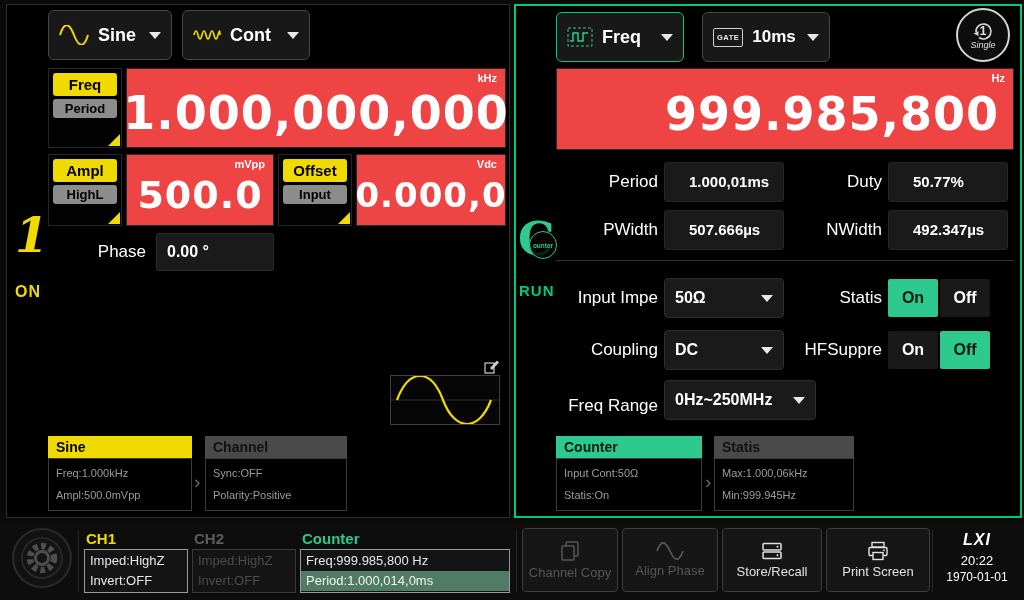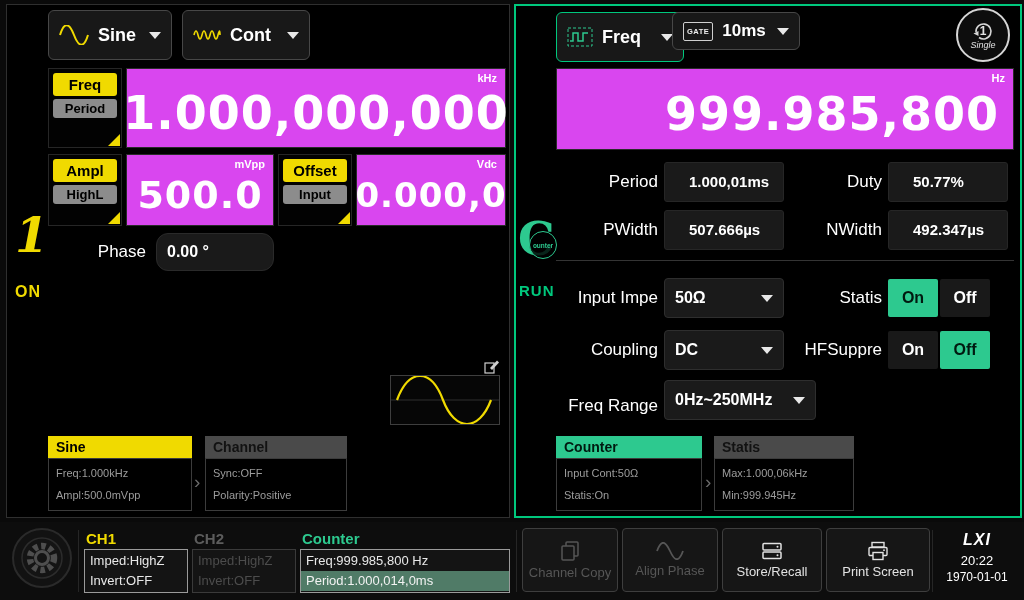--- a/index.html
+++ b/index.html
@@ -15,21 +15,21 @@
   body{background:#0a0a0a;font-family:"Liberation Sans",sans-serif;color:#fff;position:relative;overflow:hidden}
 
   
   #left-panel{position:absolute;left:6px;top:4px;width:504px;height:514px;background:#000;border:1px solid #2f2f2f}
   #right-panel{position:absolute;left:514px;top:4px;width:508px;height:514px;background:#000;border:2px solid var(--green-border)}
 
   
   .dd{position:absolute;display:flex;align-items:center;gap:9px;background:#181818;border:1px solid var(--bordergrey);border-radius:6px;padding:0 10px;cursor:pointer}
   .dd .dd-label{font-weight:bold;font-size:18px;white-space:nowrap}
   .caret{width:0;height:0;border-left:6px solid transparent;border-right:6px solid transparent;border-top:7px solid #e8e8e8;margin-left:auto}
-  .display{position:absolute;background:#d946ef;border:1px solid #2a2a2a}
+  .display{position:absolute;background:#ef4444;border:1px solid #2a2a2a}
   .display .unit{position:absolute;top:3px;right:8px;font-size:11px;color:#fff;font-weight:bold}
   .display .num{position:absolute;inset:0;display:flex;align-items:center;justify-content:center;font-family:"DejaVu Sans",sans-serif;font-weight:700;letter-spacing:1px;padding-top:10px;white-space:nowrap}
   .labelbox{position:absolute;background:#020202;border:1px solid #262626;padding:4px;display:flex;flex-direction:column;gap:3px}
   .chip{display:block;width:100%;text-align:center;font-weight:bold;border-radius:3px;color:#000}
   .chip.yellow{background:var(--yellow);font-size:15px;line-height:23px}
   .chip.grey{background:#8c8c8c;font-size:13px;line-height:19px}
   .corner-tri{position:absolute;right:1px;bottom:1px;width:0;height:0;border-left:12px solid transparent;border-bottom:12px solid var(--yellow)}
 
   .info-tab{position:absolute}
   .info-tab .t-title{height:22px;line-height:22px;padding:0 8px;font-size:14px;font-weight:bold;white-space:nowrap}
@@ -44,21 +44,21 @@
   .mrow-box{position:absolute;width:120px;height:40px;background:var(--box);border:1px solid #262626;border-radius:3px;font-weight:bold;font-size:15px;line-height:38px;padding-left:24px;white-space:nowrap}
   .set-dd{position:absolute;height:40px;background:var(--box);border:1px solid #2e2e2e;border-radius:4px;display:flex;align-items:center;padding:6px 10px;font-weight:bold;font-size:16px;cursor:pointer}
   .toggle{position:absolute;display:flex;gap:2px}
   .tbtn{width:50px;height:38px;display:flex;align-items:center;justify-content:center;font-weight:bold;font-size:16px;background:#191919;color:#fff;border-radius:2px;cursor:pointer}
   .tbtn.active{background:var(--green);color:#001a10}
 
   
   .side-ch-num{position:absolute;left:8px;top:202px;font-size:48px;font-weight:bold;font-style:italic;font-family:"DejaVu Serif",serif;color:var(--yellow);line-height:56px}
   .side-ch-state{position:absolute;left:8px;top:278px;font-size:16px;font-weight:bold;color:var(--yellow);letter-spacing:1px}
   #phase-label{position:absolute;left:41px;top:228px;width:98px;text-align:right;font-size:17px;line-height:38px}
-  #phase-box{position:absolute;left:149px;top:228px;width:118px;height:38px;background:var(--box);border:1px solid #2a2a2a;border-radius:12px;font-weight:bold;font-size:16px;line-height:36px;padding-left:10px}
+  #phase-box{position:absolute;left:149px;top:228px;width:118px;height:38px;background:var(--box);border:1px solid #2a2a2a;border-radius:2px;font-weight:bold;font-size:16px;line-height:36px;padding-left:10px}
   #wave-preview{position:absolute;left:383px;top:356px;width:110px;height:64px}
   #wave-preview .pv-box{position:absolute;left:0;right:0;bottom:0;height:50px;border:1px solid #3e3e3e;background:#060606}
   #wave-preview .pv-edit{position:absolute;top:-2px;right:0}
 
   
   #counter-logo{position:absolute;left:0;top:208px;width:46px;height:100px}
   #counter-logo .c-letter{position:absolute;left:2px;top:0;font-size:46px;font-weight:bold;font-family:"DejaVu Serif",serif;color:var(--green);line-height:50px}
   #counter-logo .c-badge{position:absolute;left:13px;top:17px;width:28px;height:28px;border:1.5px solid var(--green);border-radius:50%;background:rgba(0,0,0,.82);color:var(--green);font-size:6.5px;font-weight:bold;display:flex;align-items:center;justify-content:center}
   #counter-run{position:absolute;left:3px;top:276px;font-size:15px;font-weight:bold;color:var(--green-border);letter-spacing:1px}
   #single-btn{position:absolute;left:440px;top:2px;width:54px;height:54px;border:2px solid #d6d6d6;border-radius:50%;background:#0d0d0d;display:flex;flex-direction:column;align-items:center;justify-content:center;gap:0;cursor:pointer}
@@ -185,21 +185,21 @@
 
   <div class="dd" style="left:40px;top:6px;width:128px;height:50px;border:1.5px solid var(--green-border)">
     <svg width="26" height="20" viewBox="0 0 26 20">
       <rect x="1" y="1" width="24" height="18" fill="none" stroke="#2dc98f" stroke-width="1" stroke-dasharray="3 2"></rect>
       <path d="M3 14 h3 v-8 h5 v8 h5 v-8 h5" fill="none" stroke="#2dc98f" stroke-width="1.5"></path>
     </svg>
     <span class="dd-label">Freq</span>
     <span class="caret"></span>
   </div>
 
-  <div class="dd" style="left:156px;top:6px;width:128px;height:38px">
+  <div class="dd" style="left:186px;top:6px;width:128px;height:50px">
     <span class="gate-chip">GATE</span>
     <span class="dd-label" style="font-size:17px">10ms</span>
     <span class="caret"></span>
   </div>
 
   <div id="single-btn">
     <div class="s-glyph">
       <svg width="24" height="20" viewBox="0 0 24 20">
         <path d="M5 11 a7.5 7.5 0 1 1 3 5.5" fill="none" stroke="#d6d6d6" stroke-width="1.6"></path>
         <path d="M7.5 10 L2.5 12.5 L7.5 15 Z" fill="#d6d6d6"></path>

